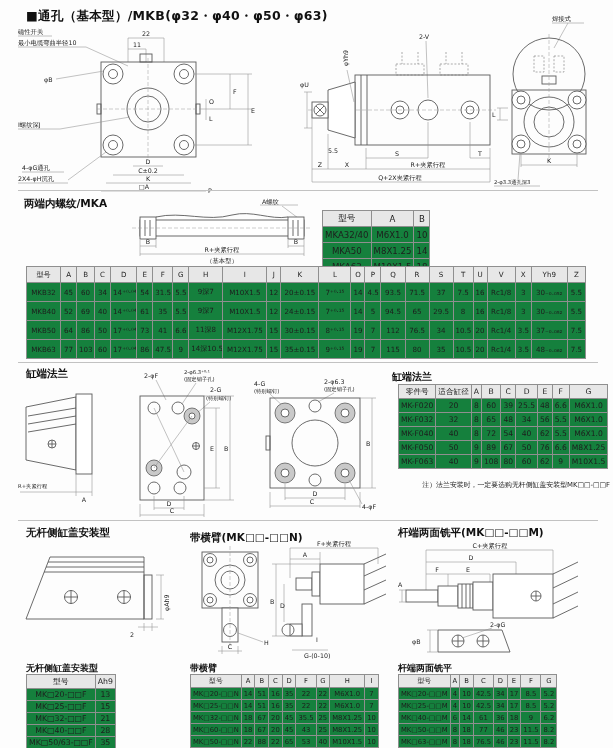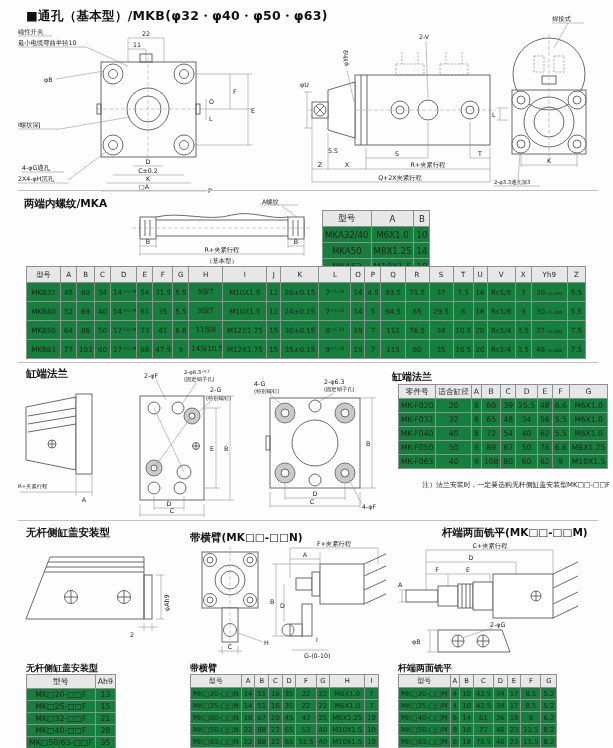--- a/index.html
+++ b/index.html
@@ -580,21 +580,21 @@
           <td>M10X1.5</td>
         </tr>
       </tbody>
     </table>
   <div class="abs note" style="left:392px;top:481px;text-align:right;">注）法兰安装时，一定要选购无杆侧缸盖安装型MK□□-□□F</div>
 
   <div class="rule" style="top:520px;"></div>
 
   <div class="abs h2" style="left:26px;top:526px;">无杆侧缸盖安装型</div>
   <div class="abs h2" style="left:190px;top:531px;">带横臂(MK□□-□□N)</div>
-  <div class="abs h2" style="left:398px;top:526px;margin-left:44px;">杆端两面铣平(MK□□-□□M)</div>
+  <div class="abs h2" style="left:398px;top:526px;">杆端两面铣平(MK□□-□□M)</div>
 
   <svg class="abs" style="left:16px;top:545px;" width="155" height="112" viewBox="0 0 155 112">
     <polygon class="s" points="34,12 128,12 128,74 10,74"></polygon>
     <line class="s" x1="32" y1="17" x2="128" y2="17"></line>
       <line class="s" x1="30" y1="22" x2="128" y2="22"></line>
       <line class="s" x1="28" y1="27" x2="128" y2="27"></line>
     <rect class="s" x="128" y="30" width="8" height="44"></rect>
     <circle class="s" cx="55" cy="52" r="6.5"></circle>
       <line class="s" x1="48" y1="52" x2="62" y2="52"></line>
       <line class="s" x1="55" y1="45" x2="55" y2="59"></line>
@@ -775,20 +775,31 @@
           <td>14</td>
           <td>51</td>
           <td>16</td>
           <td>35</td>
           <td>22</td>
           <td>22</td>
           <td>M6X1.0</td>
           <td>7</td>
         </tr>
         <tr>
+          <td>MK□32-□□N</td>
+          <td>18</td>
+          <td>67</td>
+          <td>20</td>
+          <td>45</td>
+          <td>35.5</td>
+          <td>25</td>
+          <td>M8X1.25</td>
+          <td>10</td>
+        </tr>
+        <tr>
           <td>MK□60-□□N</td>
           <td>18</td>
           <td>67</td>
           <td>20</td>
           <td>45</td>
           <td>43</td>
           <td>25</td>
           <td>M8X1.25</td>
           <td>10</td>
         </tr>

